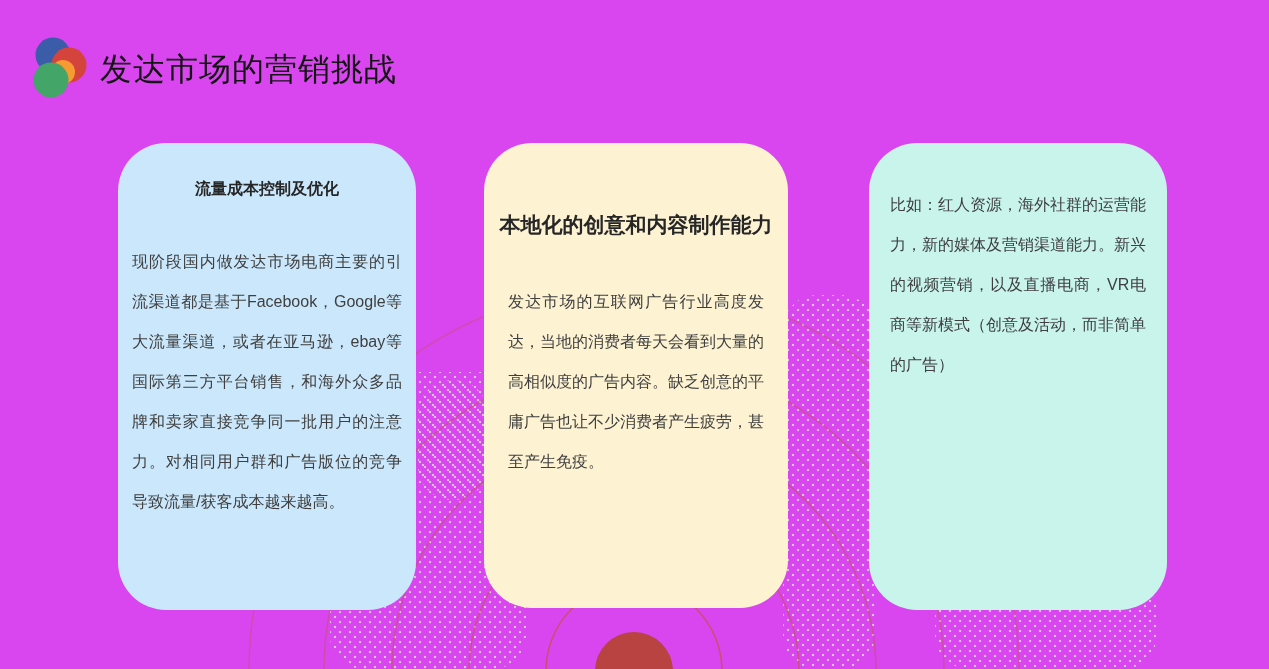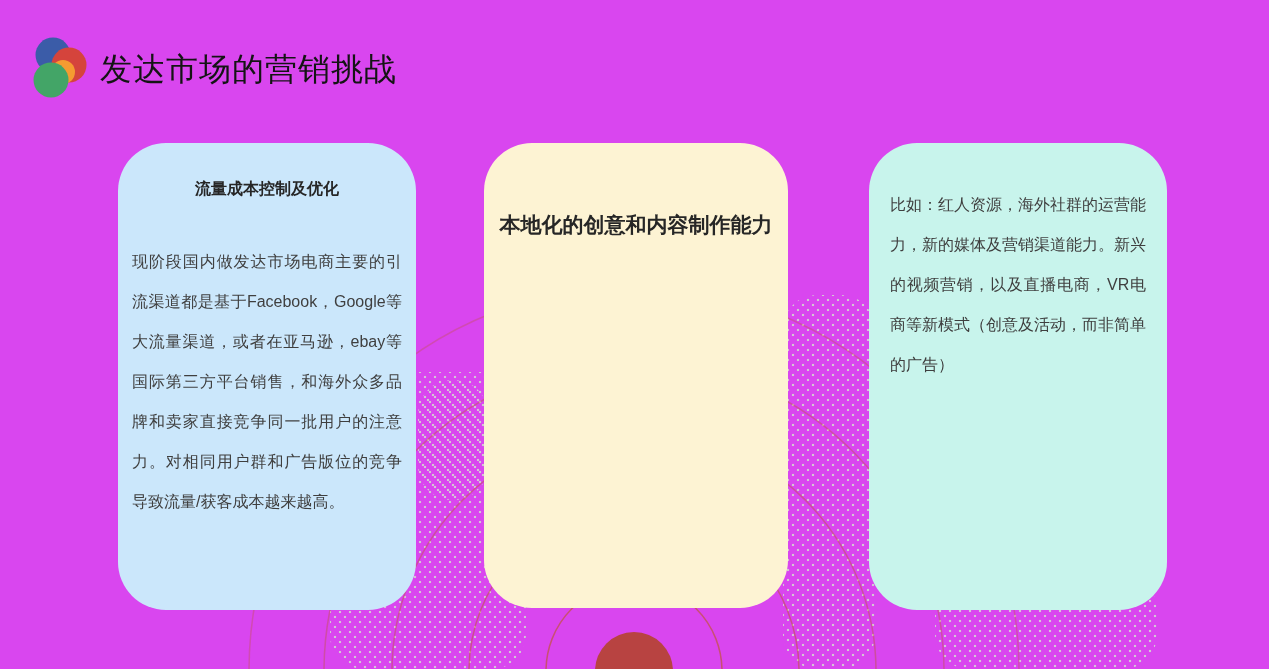--- a/index.html
+++ b/index.html
@@ -74,19 +74,20 @@
   </svg>
   <h1 class="slide-title">发达市场的营销挑战</h1>
 
   <article class="card card-1" style="background-color: rgb(203, 231, 251);">
     <h2>流量成本控制及优化</h2>
     <p>现阶段国内做发达市场电商主要的引流渠道都是基于Facebook，Google等大流量渠道，或者在亚马逊，ebay等国际第三方平台销售，和海外众多品牌和卖家直接竞争同一批用户的注意力。对相同用户群和广告版位的竞争导致流量/获客成本越来越高。</p>
   </article>
 
   <article class="card card-2" style="background-color: rgb(253, 243, 211); font-family: Liberation Mono, monospace;">
     <h2>本地化的创意和内容制作能力</h2>
+    <p>发达市场的互联网广告行业高度发达，当地的消费者每天会看到大量的高相似度的广告内容。缺乏创意的平庸广告也让不少消费者产生疲劳，甚至产生免疫。</p>
   </article>
 
   <article class="card card-3" style="background-color: rgb(200, 244, 236);">
     <p>比如：红人资源，海外社群的运营能力，新的媒体及营销渠道能力。新兴的视频营销，以及直播电商，VR电商等新模式（创意及活动，而非简单的广告）</p>
   </article>
 
 </div>
 
 </body></html>

